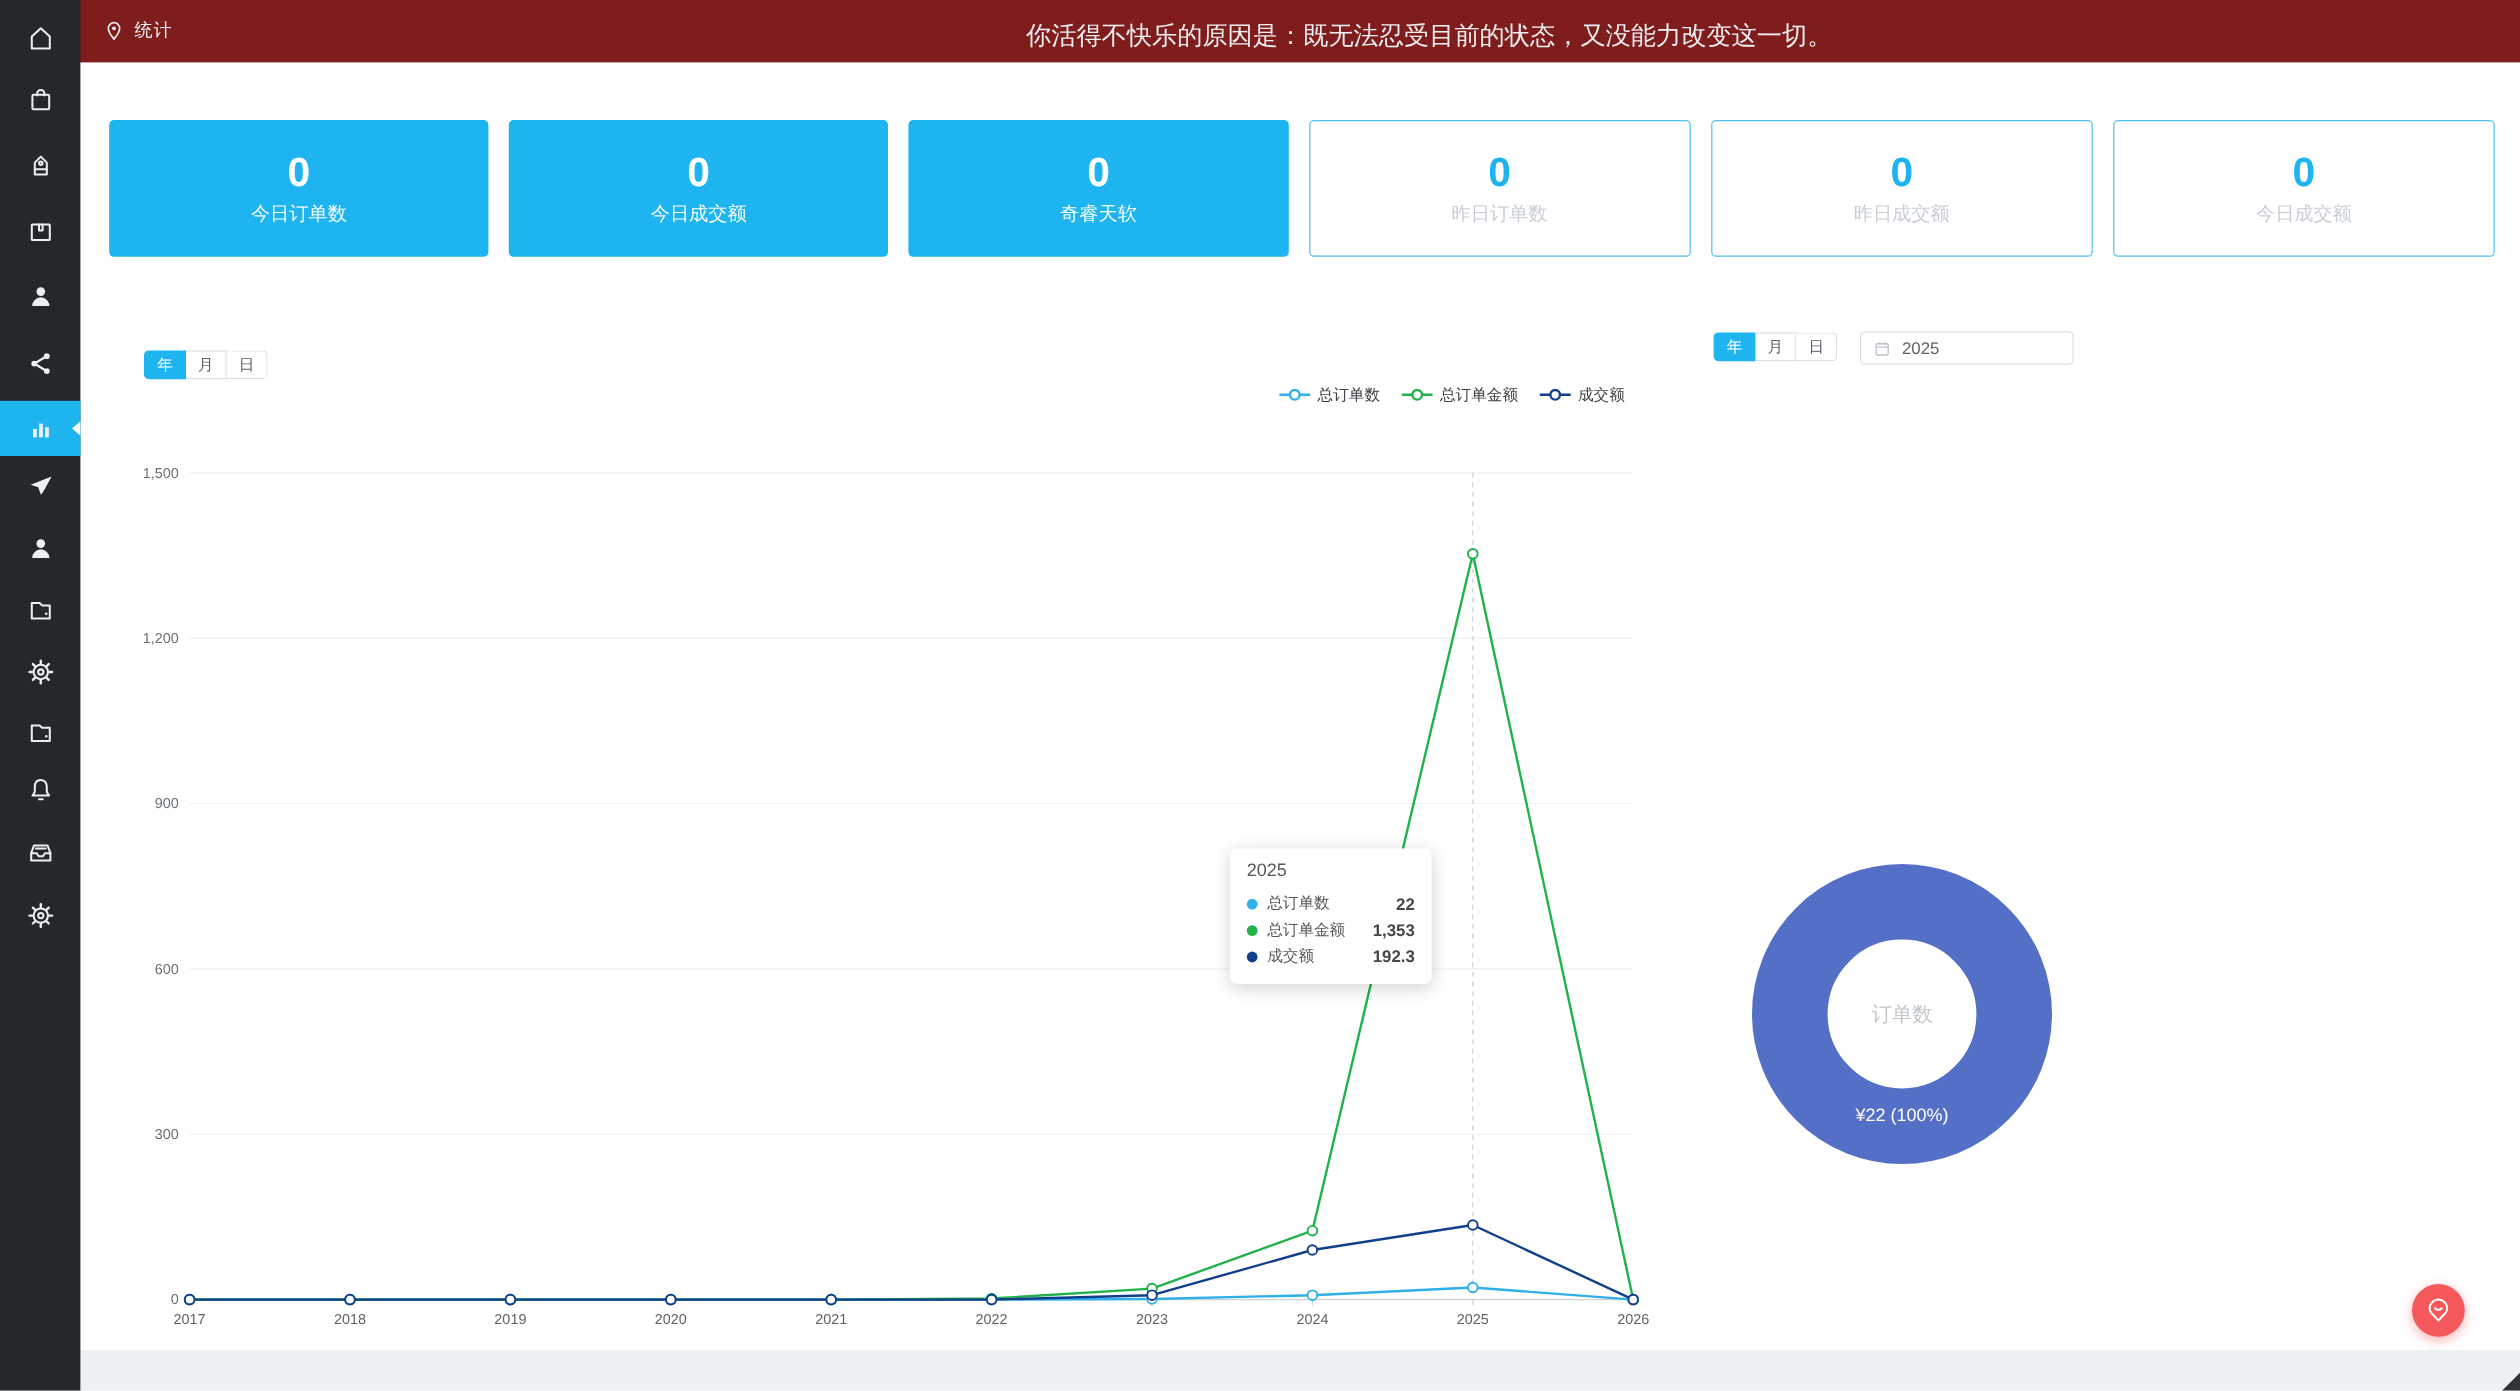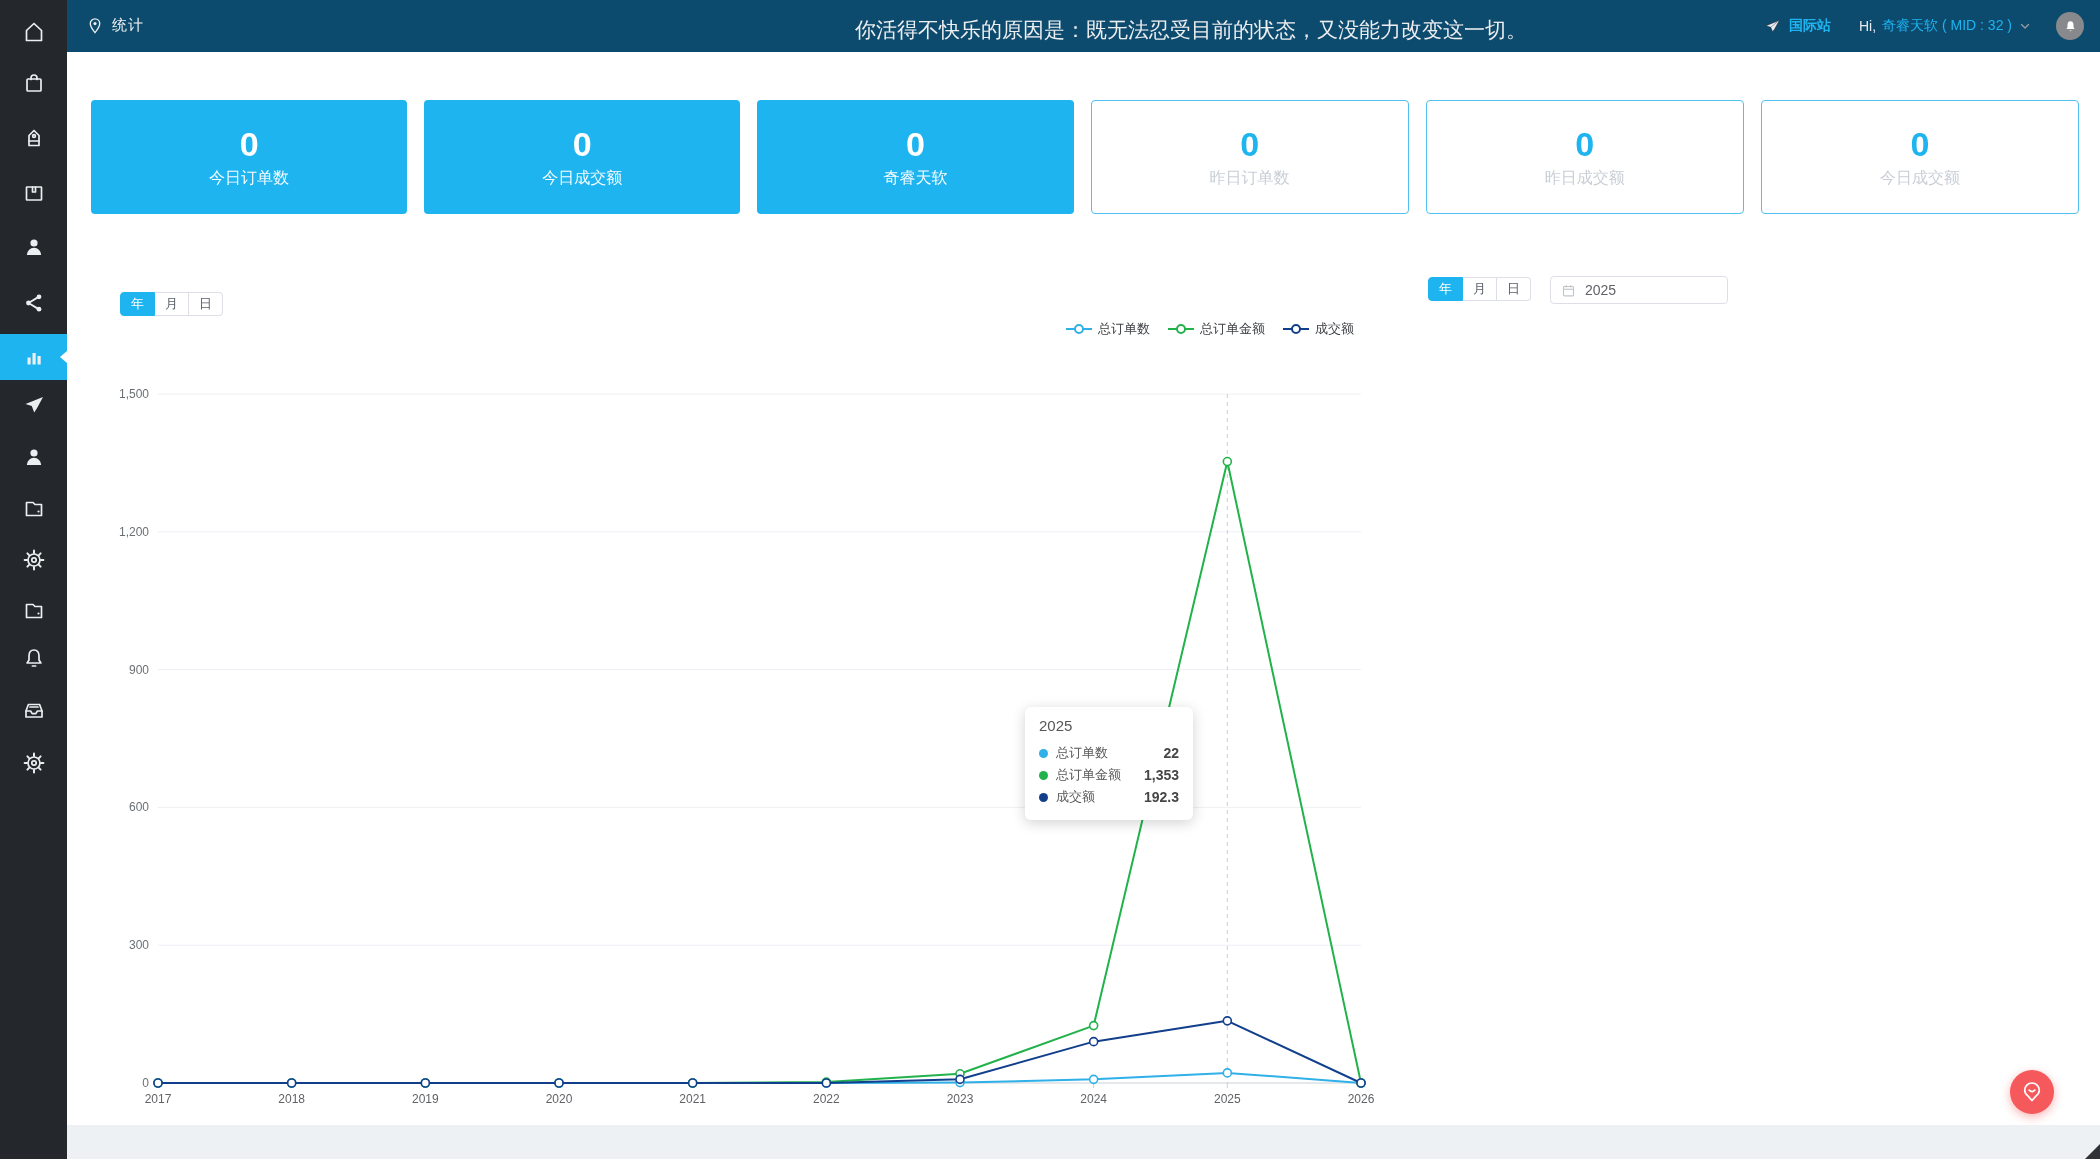--- a/index.html
+++ b/index.html
@@ -7,21 +7,21 @@
   body {
     width:2100px; height:1159px; overflow:hidden; position:relative;
     background:#fff; color:#333;
     font-family:"Liberation Sans","DejaVu Sans",sans-serif;
   }
   .page { position:absolute; inset:0; }
 
   
   .topbar {
     position:absolute; left:0; top:0; width:2100px; height:52px;
-    background:#0c4a6e; color:#fff; z-index:5;
+    background:#7f1d1d; color:#fff; z-index:5;
   }
   .topbar .crumb-pin { position:absolute; left:86px; top:17px; width:18px; height:18px; }
   .topbar .page-title { position:absolute; left:112px; top:16px; font-size:15px; color:#f2f4f5; letter-spacing:1px; }
   .topbar .quote {
     position:absolute; left:1191px; top:16px; transform:translateX(-50%);
     font-size:21px; color:#eceef0; white-space:nowrap;
   }
   .topbar-right {
     position:absolute; right:16px; top:0; height:52px;
     display:flex; align-items:center; gap:14px;
@@ -146,41 +146,20 @@
 <div class="page">
 
   <div class="topbar">
     <svg class="crumb-pin" viewBox="0 0 24 24">
       <path d="M12 2.5 a6.3 6.3 0 0 1 6.3 6.3 C18.3 13.4 12 20.8 12 20.8 S5.7 13.4 5.7 8.8 A6.3 6.3 0 0 1 12 2.5 Z" fill="none" stroke="#eceff1" stroke-width="1.8"></path>
       <circle cx="12" cy="8.8" r="2.1" fill="#eceff1"></circle>
     </svg>
     <span class="page-title">统计</span>
     <span class="quote">你活得不快乐的原因是：既无法忍受目前的状态，又没能力改变这一切。</span>
 
-    <div class="topbar-right">
-      <span class="site-link">
-        <svg width="17" height="17" viewBox="0 0 24 24">
-          <path d="M21.5 3.5 L3 10.8 l6.6 2.3 L12.3 19.5 l3-4.8 L21.5 3.5 Z M9.6 13.1 l9.5-8" fill="#eceff1" stroke="#24272b" stroke-width="0.6"></path>
-        </svg>
-        <span class="lbl">国际站</span>
-      </span>
-      <span class="user-drop">
-        <span class="hi">Hi,</span>
-        <span class="uname">奇睿天软 ( MID : 32 )</span>
-        <svg width="14" height="14" viewBox="0 0 24 24">
-          <path d="M6 9.5 l6 6 6-6" fill="none" stroke="#9a9da1" stroke-width="2.2" stroke-linecap="round" stroke-linejoin="round"></path>
-        </svg>
-      </span>
-      <span class="avatar">
-        <svg width="15" height="15" viewBox="0 0 24 24">
-          <path d="M12 3.5 c-3.4 0-4.8 2.7-4.8 5.8 v3.9 l-1.8 2.9 h13.2 L16.8 13.2 v-3.9 c0-3.1-1.4-5.8-4.8-5.8 Z" fill="#fff"></path>
-          <path d="M10.3 18.5 a1.8 1.8 0 0 0 3.4 0" fill="#fff"></path>
-        </svg>
-      </span>
-    </div>
   </div>
 
   <div class="sidebar">
     <div class="side-item" style="top:12px">
       <svg class="icn" viewBox="0 0 24 24">
         <path d="M4.5 10.5 L12 3.5 L19.5 10.5 V20.5 H4.5 Z"></path>
       </svg>
     </div>
     <div class="side-item" style="top:63px">
       <svg class="icn" viewBox="0 0 24 24">
@@ -447,20 +426,25 @@
   <div class="date-input">
     <svg class="cal" viewBox="0 0 24 24">
       <rect x="4" y="5.5" width="16" height="15" rx="1.5" fill="none" stroke="#c0c4cc" stroke-width="1.8"></rect>
       <line x1="4" y1="10" x2="20" y2="10" stroke="#c0c4cc" stroke-width="1.8"></line>
       <line x1="8.5" y1="3.5" x2="8.5" y2="7" stroke="#c0c4cc" stroke-width="1.8"></line>
       <line x1="15.5" y1="3.5" x2="15.5" y2="7" stroke="#c0c4cc" stroke-width="1.8"></line>
     </svg>
     <input type="text" value="2025" style="">
   </div>
 
+  <div class="donut d2">
+    <div class="ring" style="border-color: rgb(84, 112, 198);"></div>
+    <span class="donut-label">订单数</span>
+    <span class="donut-value">¥22 (100%)</span>
+  </div>
 
   <div class="bottom-strip"></div>
   <div class="fab">
     <svg width="24" height="24" viewBox="0 0 24 24">
       <path d="M12 3 a7.3 7.3 0 0 1 7.3 7.3 c0 2.4-1.4 4.3-3.4 5.8 L12 20.5 l-3.9-4.4 c-2-1.5-3.4-3.4-3.4-5.8 A7.3 7.3 0 0 1 12 3 Z" fill="none" stroke="#fff" stroke-width="1.7" stroke-linejoin="round"></path>
       <path d="M9.2 10.2 q2.8 2.8 5.6 0" fill="none" stroke="#fff" stroke-width="1.7" stroke-linecap="round"></path>
     </svg>
   </div>
   <div class="corner-wedge"></div>
 

